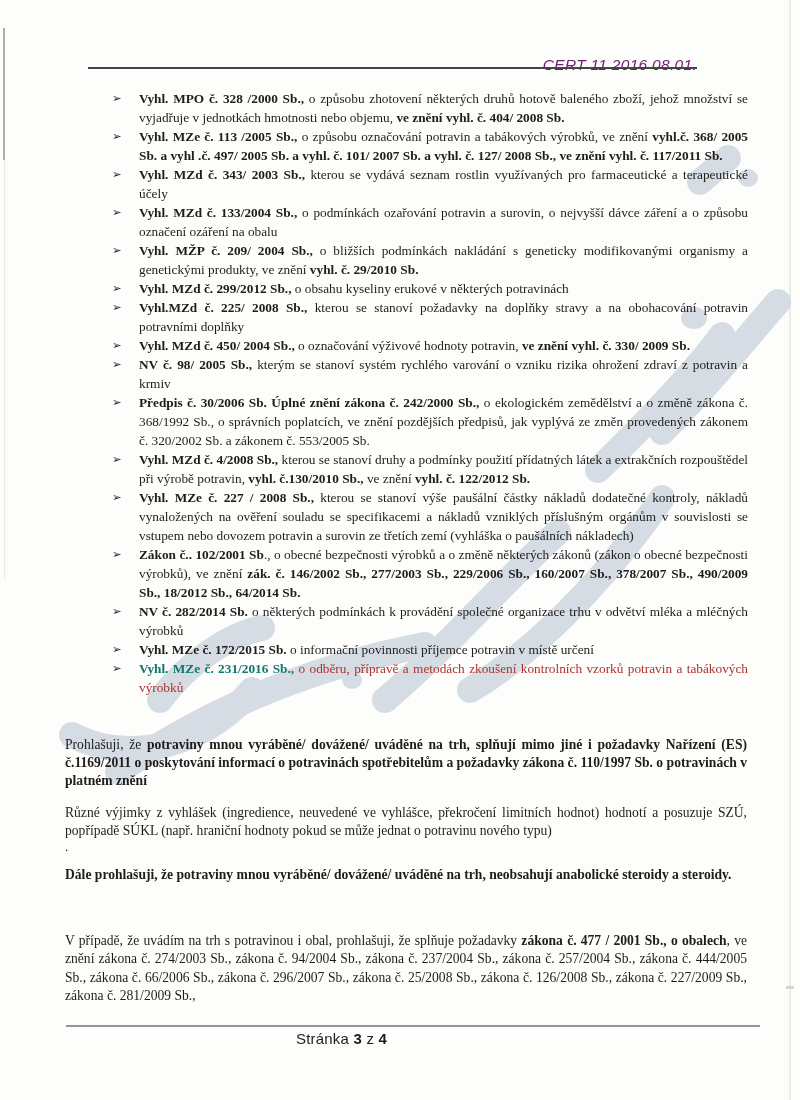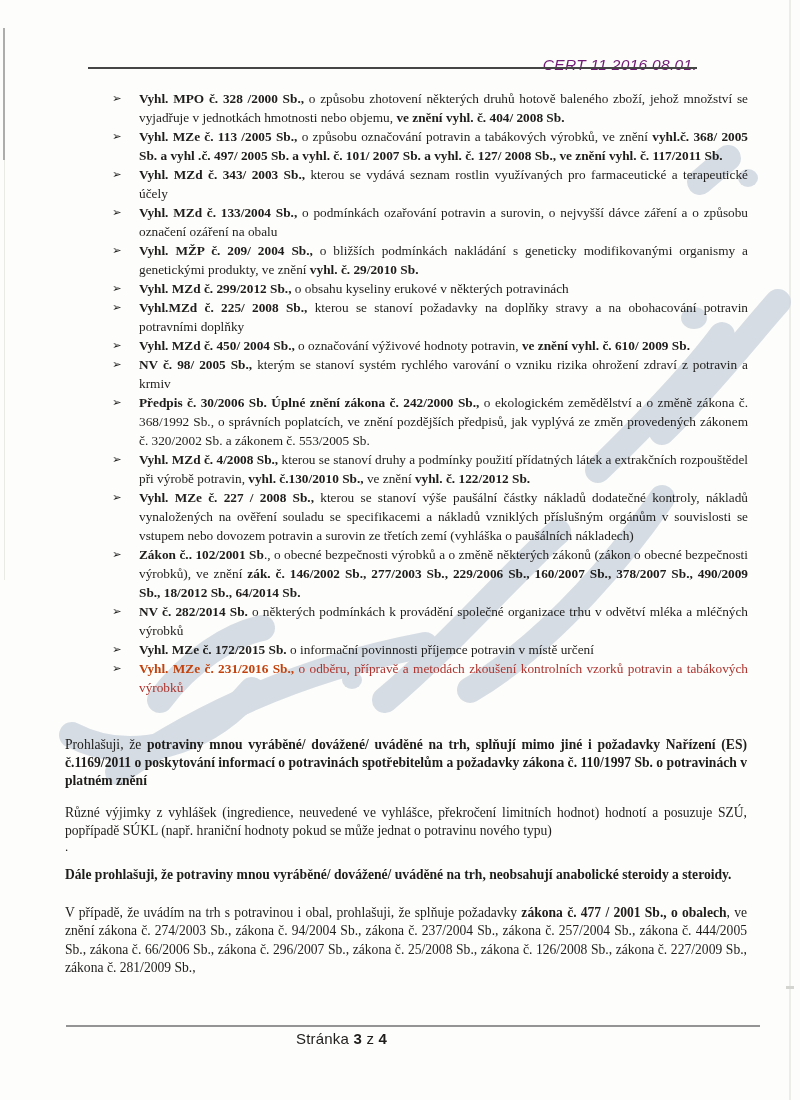--- a/index.html
+++ b/index.html
@@ -28,21 +28,21 @@
   .bullet{flex:0 0 27px;font-size:11.5px;line-height:17px;padding-top:1px;color:#1b1b1b;
     font-family:"DejaVu Sans", sans-serif;}
   .item-text{flex:1;font-size:13.3px;line-height:19px;text-align:justify;}
 
   
   .paragraphs{position:absolute;left:65px;top:736px;width:682px;}
   .para{font-size:13.6px;line-height:18.2px;text-align:justify;margin-top:13px;}
   .para:nth-child(1){margin-top:0;}
   .para:nth-child(3){margin-top:2px;line-height:10px;font-size:13px;}
   .para:nth-child(4){margin-top:14px;}
-  .para:nth-child(5){margin-top:20px;}
+  .para:nth-child(5){margin-top:48px;}
 
   .b{font-weight:bold;}
 
   
   .footer-rule{position:absolute;left:66px;top:1025px;width:694px;height:2px;background:#949494;z-index:2;}
   .footer-text{position:absolute;left:0;top:1030px;width:683px;text-align:center;z-index:2;
     font-family:"Liberation Sans", sans-serif;font-size:15px;color:#1e1d1b;letter-spacing:.2px;}
 </style>
 </head>
 <body>
@@ -100,21 +100,21 @@
         <div class="list-item">
           <span class="bullet">➢</span>
           <div class="item-text"><span class="b">Vyhl. MZd č. 299/2012 Sb.,</span><span> o obsahu kyseliny erukové v některých potravinách</span></div>
         </div>
         <div class="list-item">
           <span class="bullet">➢</span>
           <div class="item-text"><span class="b">Vyhl.MZd č. 225/ 2008 Sb.,</span><span> kterou se stanoví požadavky na doplňky stravy a na obohacování potravin potravními doplňky</span></div>
         </div>
         <div class="list-item">
           <span class="bullet">➢</span>
-          <div class="item-text"><span class="b">Vyhl. MZd č. 450/ 2004 Sb.,</span><span> o označování výživové hodnoty potravin, </span><span class="b">ve znění vyhl. č. 610/ 2009 Sb.</span></div>
+          <div class="item-text"><span class="b">Vyhl. MZd č. 450/ 2004 Sb.,</span><span> o označování výživové hodnoty potravin, </span><span class="b">ve znění vyhl. č. 330/ 2009 Sb.</span></div>
         </div>
         <div class="list-item">
           <span class="bullet">➢</span>
           <div class="item-text"><span class="b">NV č. 98/ 2005 Sb.,</span><span> kterým se stanoví systém rychlého varování o vzniku rizika ohrožení zdraví z potravin a krmiv</span></div>
         </div>
         <div class="list-item">
           <span class="bullet">➢</span>
           <div class="item-text"><span class="b">Předpis č. 30/2006 Sb. Úplné znění zákona č. 242/2000 Sb.,</span><span> o ekologickém zemědělství a o změně zákona č. 368/1992 Sb., o správních poplatcích, ve znění pozdějších předpisů, jak vyplývá ze změn provedených zákonem č. 320/2002 Sb. a zákonem č. 553/2005 Sb.</span></div>
         </div>
         <div class="list-item">
@@ -132,21 +132,21 @@
         <div class="list-item">
           <span class="bullet">➢</span>
           <div class="item-text"><span class="b">NV č. 282/2014 Sb.</span><span> o některých podmínkách k provádění společné organizace trhu v odvětví mléka a mléčných výrobků</span></div>
         </div>
         <div class="list-item">
           <span class="bullet">➢</span>
           <div class="item-text"><span class="b">Vyhl. MZe č. 172/2015 Sb.</span><span> o informační povinnosti příjemce potravin v místě určení</span></div>
         </div>
         <div class="list-item">
           <span class="bullet">➢</span>
-          <div class="item-text"><span class="b" style="color: #c2410c;">Vyhl. MZe č. 231/2016 Sb.,</span><span style="color: rgb(172, 51, 46);"> o odběru, přípravě a metodách zkoušení kontrolních vzorků potravin a tabákových výrobků</span></div>
+          <div class="item-text"><span class="b" style="color: #0f766e;">Vyhl. MZe č. 231/2016 Sb.,</span><span style="color: rgb(172, 51, 46);"> o odběru, přípravě a metodách zkoušení kontrolních vzorků potravin a tabákových výrobků</span></div>
         </div>
       </div>
     <div class="paragraphs" id="paragraphs">
         <div class="para"><span>Prohlašuji, že </span><span class="b">potraviny mnou vyráběné/ dovážené/ uváděné na trh, splňují mimo jiné i požadavky Nařízení (ES) č.1169/2011 o poskytování informací o potravinách spotřebitelům a požadavky zákona č. 110/1997 Sb. o potravinách v platném znění</span></div>
         <div class="para"><span>Různé výjimky z vyhlášek (ingredience, neuvedené ve vyhlášce, překročení limitních hodnot) hodnotí a posuzuje SZÚ, popřípadě SÚKL (např. hraniční hodnoty pokud se může jednat o potravinu nového typu)</span></div>
         <div class="para"><span>.</span></div>
         <div class="para"><span class="b">Dále prohlašuji, že potraviny mnou vyráběné/ dovážené/ uváděné na trh, neobsahují anabolické steroidy a steroidy.</span></div>
         <div class="para"><span>V případě, že uvádím na trh s potravinou i obal, prohlašuji, že splňuje požadavky </span><span class="b">zákona č. 477 / 2001 Sb., o obalech</span><span>, ve znění zákona č. 274/2003 Sb., zákona č. 94/2004 Sb., zákona č. 237/2004 Sb., zákona č. 257/2004 Sb., zákona č. 444/2005 Sb., zákona č. 66/2006 Sb., zákona č. 296/2007 Sb., zákona č. 25/2008 Sb., zákona č. 126/2008 Sb., zákona č. 227/2009 Sb., zákona č. 281/2009 Sb.,</span></div>
       </div>
   </div>

